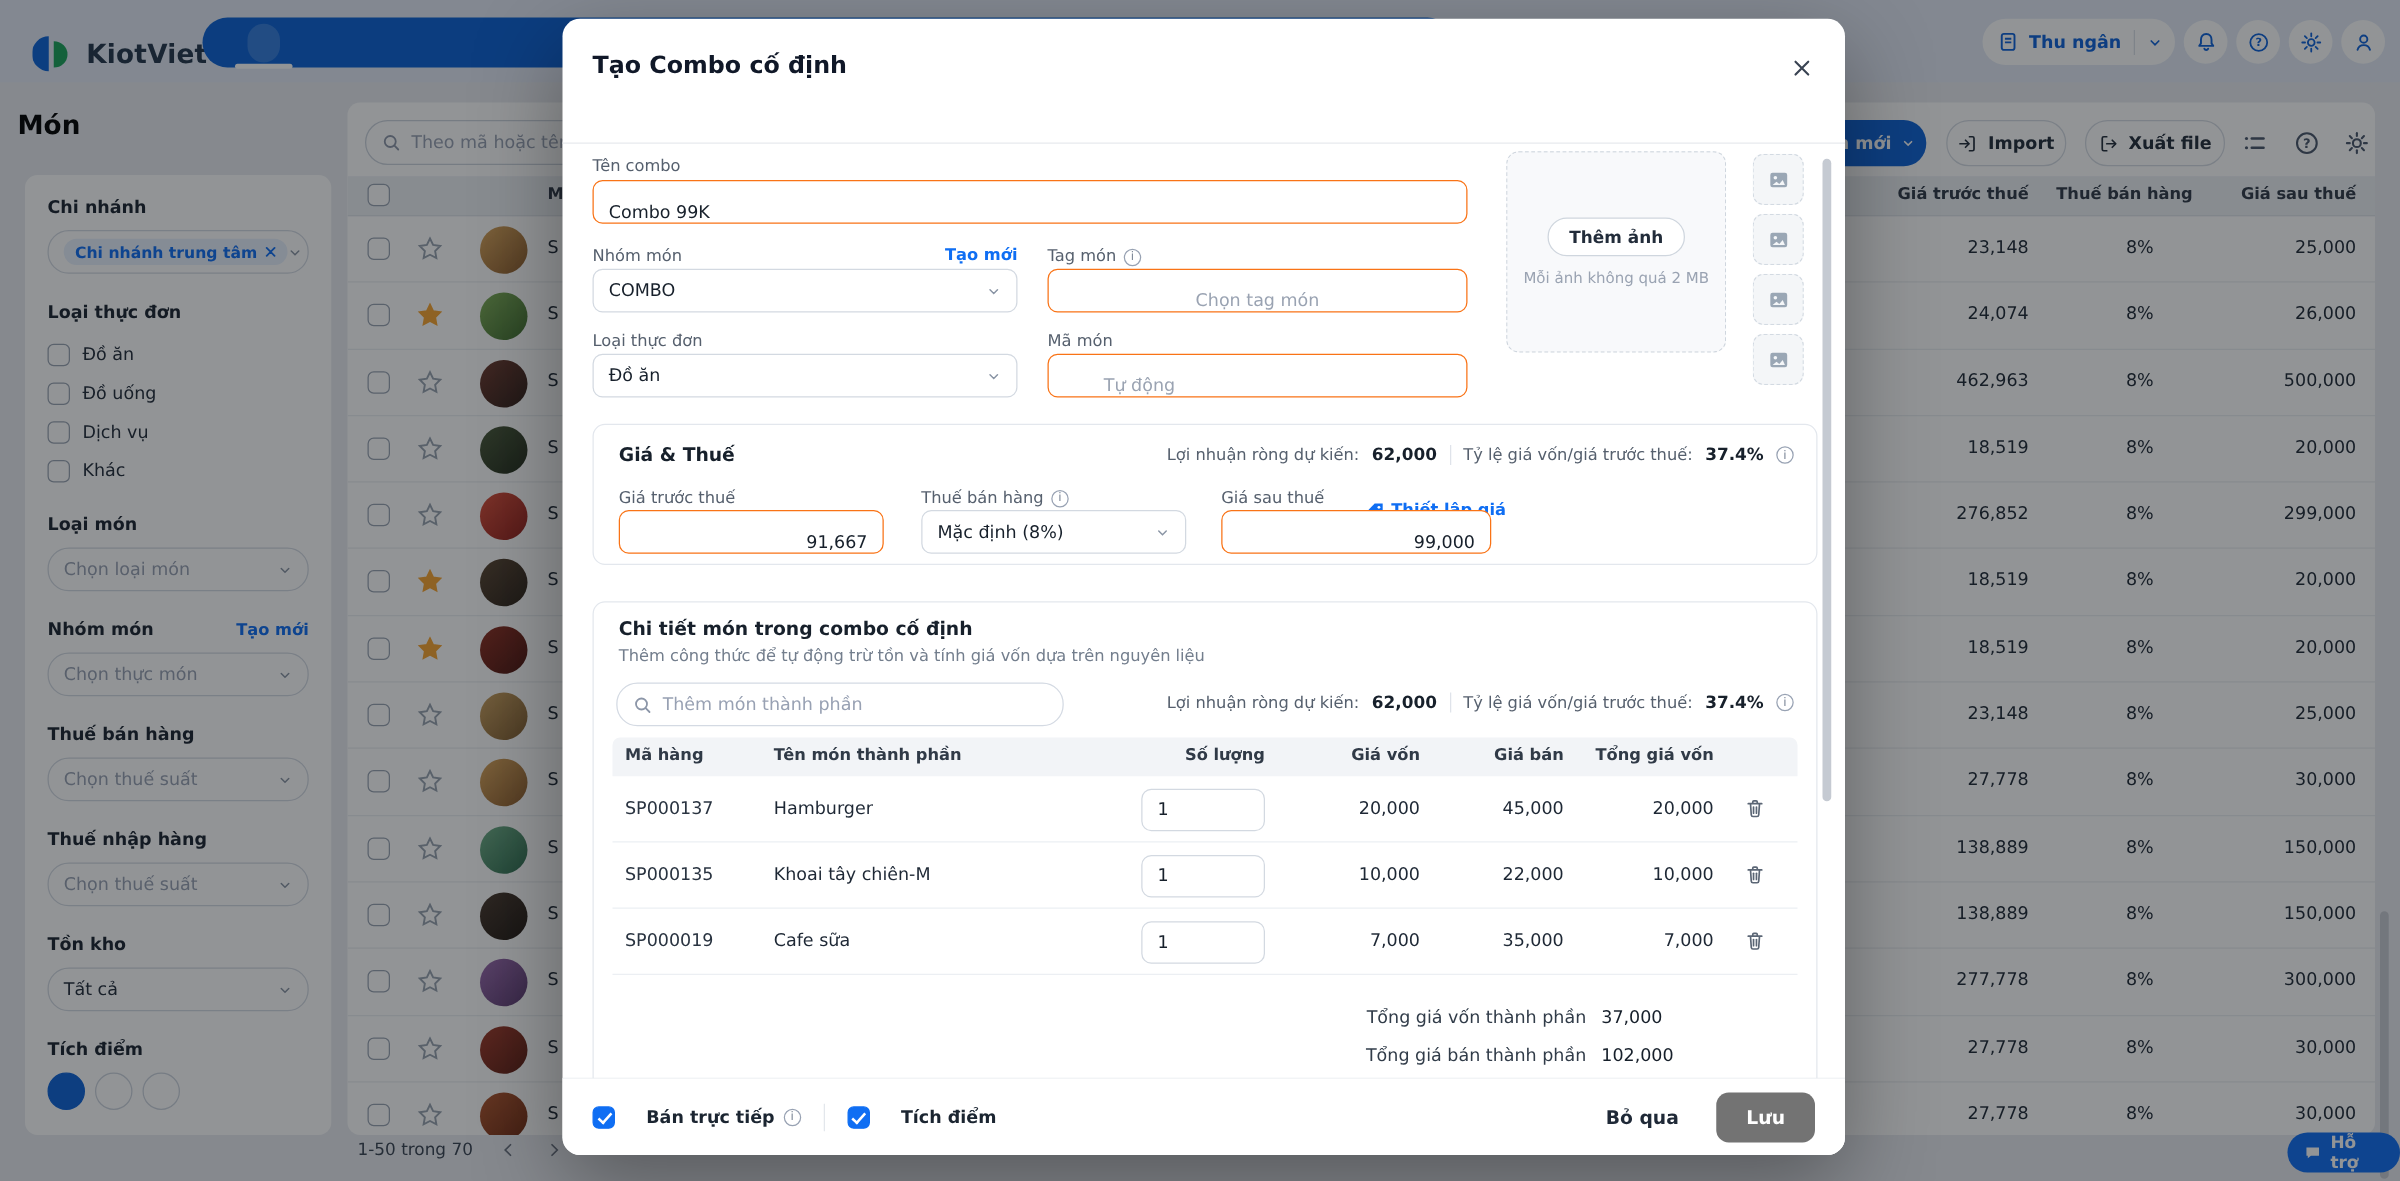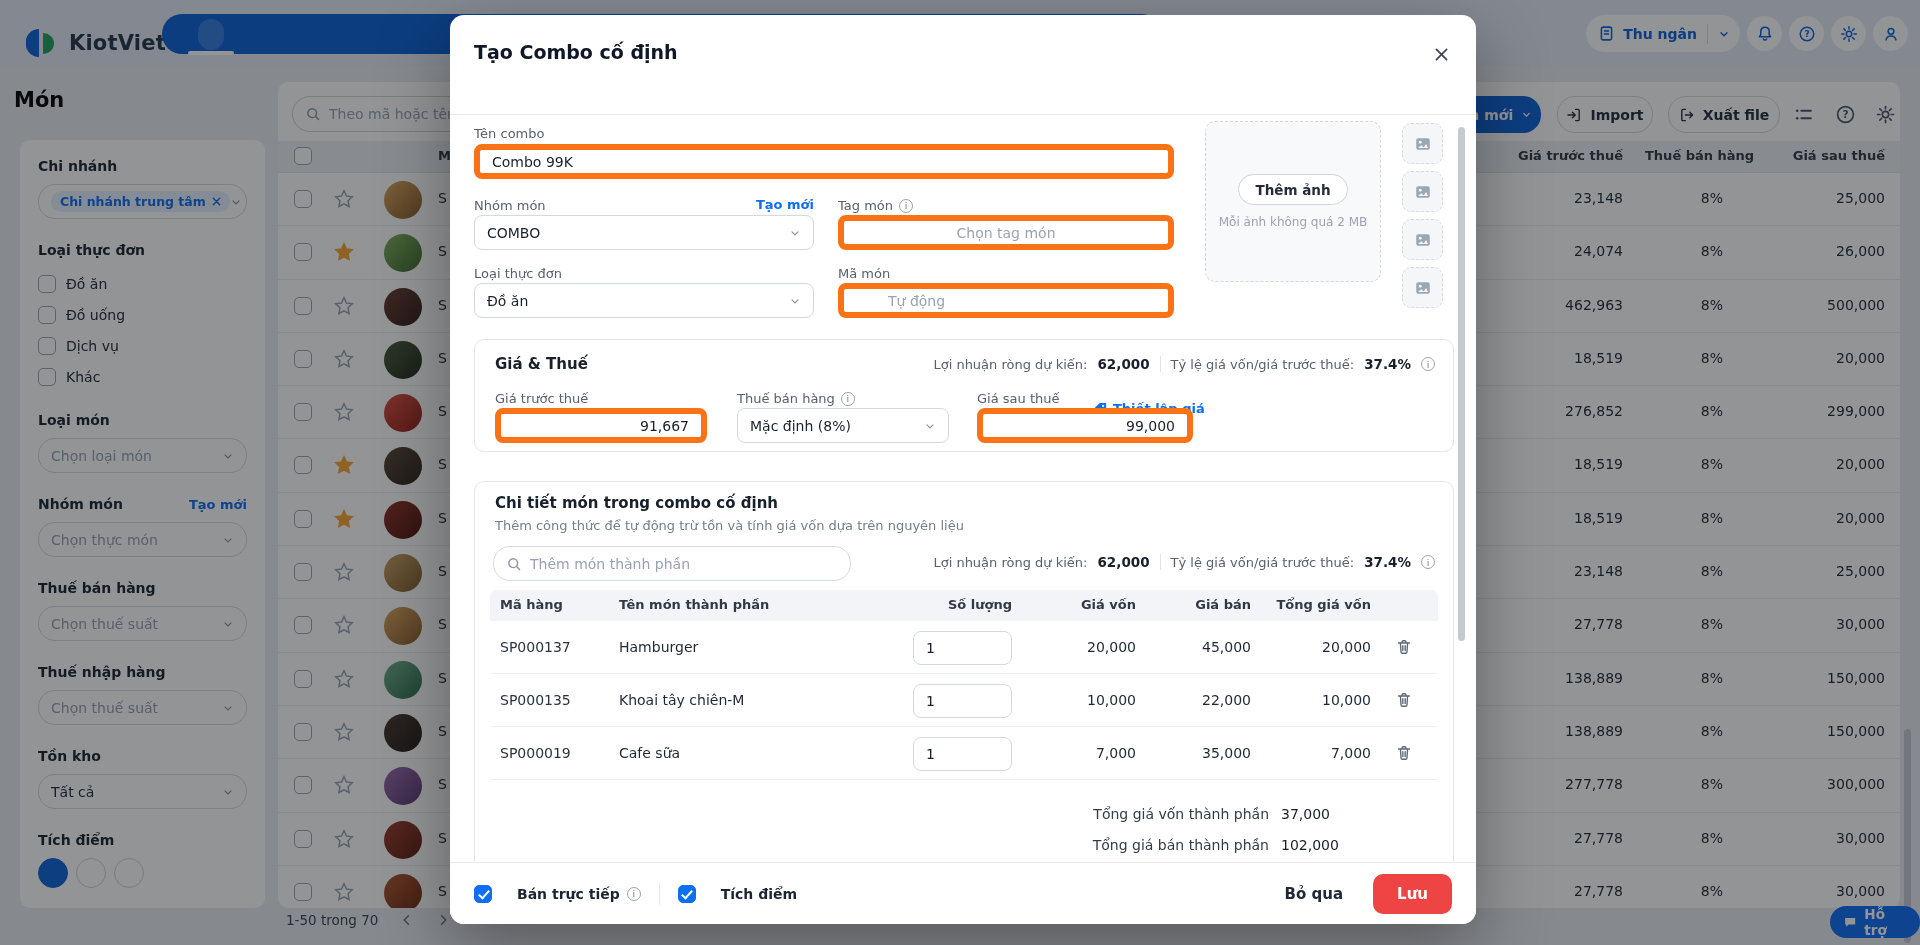--- a/index.html
+++ b/index.html
@@ -73,21 +73,21 @@
   
   .overlay{position:absolute;inset:0;background:rgba(13,17,23,.45);z-index:50;}
   .modal{position:absolute;left:450px;top:15px;width:1026px;height:909px;background:#fff;border-radius:14px;box-shadow:0 24px 70px rgba(0,0,0,.35);z-index:100;}
   .m-title{position:absolute;left:24px;top:26px;font-size:19px;font-weight:700;color:#101828;}
   .m-close{position:absolute;right:24px;top:28px;width:22px;height:22px;cursor:pointer;display:flex;align-items:center;justify-content:center;}
   .m-tabs{position:absolute;left:0;top:62px;width:100%;height:38px;border-bottom:1px solid #e7eaee;display:flex;gap:38px;padding:0 24px;}
   .m-tab{position:relative;font-size:14px;font-weight:600;color:#323d4b;line-height:34px;cursor:pointer;white-space:nowrap;}
   .m-tab.active{color:#0f6ef3;font-weight:700;}
   .m-tab.active::after{content:'';position:absolute;left:0;right:0;bottom:0;height:3px;border-radius:2px;background:#0f6ef3;}
   .mlabel{position:absolute;font-size:13px;color:#56606e;display:flex;align-items:center;gap:6px;}
-  .minput{position:absolute;height:35px;border:6px solid #f97316;border-radius:8px;background:#fff;font-size:14px;color:#17202b;padding:0 12px;display:flex;align-items:center;}
+  .minput{position:absolute;height:35px;border:1px solid #f97316;border-radius:8px;background:#fff;font-size:14px;color:#17202b;padding:0 12px;display:flex;align-items:flex-end;}
   .minput.right{justify-content:flex-end;}
   .minput.center{justify-content:center;}
   .minput .ph{color:#9aa3b2;}
   .mselect{position:absolute;height:35px;border:1px solid #d3d9e1;border-radius:8px;background:#fff;font-size:14px;color:#17202b;padding:0 12px;display:flex;align-items:center;justify-content:space-between;cursor:pointer;}
   .mlink{font-size:13px;font-weight:700;color:#0f6ef3;cursor:pointer;display:inline-flex;align-items:center;gap:5px;}
   .info{position:relative;width:14px;height:14px;border:1.2px solid #98a2b3;border-radius:50%;display:inline-block;flex:0 0 auto;}
   .info::after{content:'i';position:absolute;left:0;right:0;top:0.5px;text-align:center;font-size:9.5px;color:#7a8595;font-style:normal;}
   .upload-box{position:absolute;left:755px;top:106px;width:176px;height:161px;border:1.5px dashed #cfd6de;border-radius:10px;background:#f8f9fb;display:flex;flex-direction:column;align-items:center;justify-content:center;gap:10px;}
   .upload-btn{height:31px;border-radius:16px;border:1px solid #cfd6de;background:#fff;display:flex;align-items:center;padding:0 16px;font-size:13.5px;font-weight:700;color:#222c3a;cursor:pointer;}
   .upload-note{font-size:12px;color:#9aa3b2;}
@@ -112,21 +112,21 @@
   .drow .trash{position:absolute;left:905px;top:17px;cursor:pointer;color:#5b6675;}
   .totals{position:absolute;right:92px;top:316px;}
   .trow{display:flex;justify-content:flex-end;align-items:center;height:31px;font-size:14px;}
   .trow .tlabel{color:#313c49;}
   .trow .tvalue{width:80px;margin-left:12px;color:#17202b;}
   .m-footer{position:absolute;left:0;bottom:0;width:100%;height:62px;border-top:1px solid #e8ebef;background:#fff;border-radius:0 0 14px 14px;display:flex;align-items:center;padding:0 24px;z-index:5;}
   .m-footer .cblabel{font-size:14px;font-weight:600;color:#1b2531;margin-left:25px;}
   .m-footer .vsep{width:1px;height:22px;background:#e3e7ec;margin:0 18px;}
   .btn-ghost{font-size:15px;font-weight:600;color:#1f2937;cursor:pointer;margin-right:30px;}
   .btn-outline{height:40px;border-radius:20px;border:1px solid #d0d5dd;background:#fff;display:flex;align-items:center;padding:0 22px;font-size:15px;font-weight:700;color:#17202b;cursor:pointer;margin-right:16px;}
-  .btn-primary{height:40px;border-radius:10px;background:#ef4444;display:flex;align-items:center;padding:0 24px;font-size:15px;font-weight:700;color:#fff;cursor:pointer;}
+  .btn-primary{height:40px;border-radius:10px;background:#737373;display:flex;align-items:center;padding:0 24px;font-size:15px;font-weight:700;color:#fff;cursor:pointer;}
   .chev{flex:0 0 auto;}
 </style>
 </head>
 <body>
 
 <div id="screen">
 
   <div class="topbar">
     <div class="brand">
       <svg width="34" height="32" viewBox="0 0 34 32">

